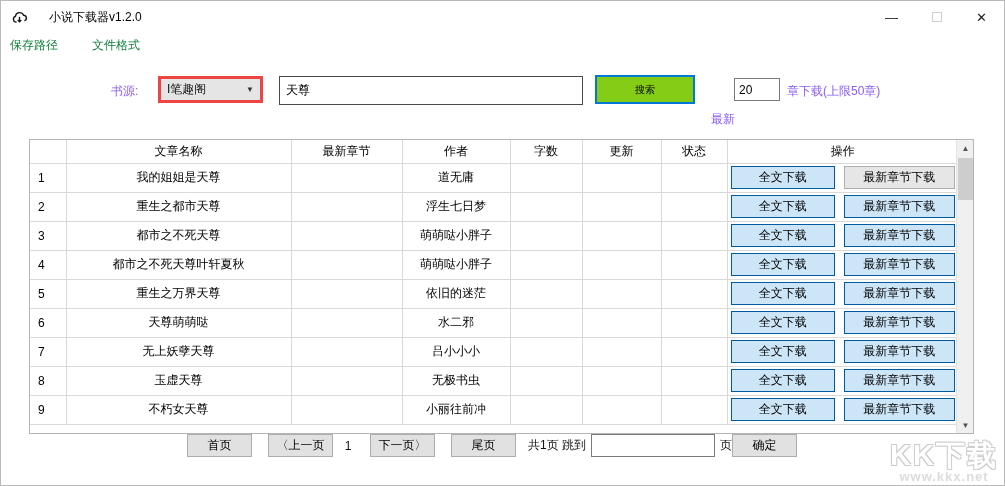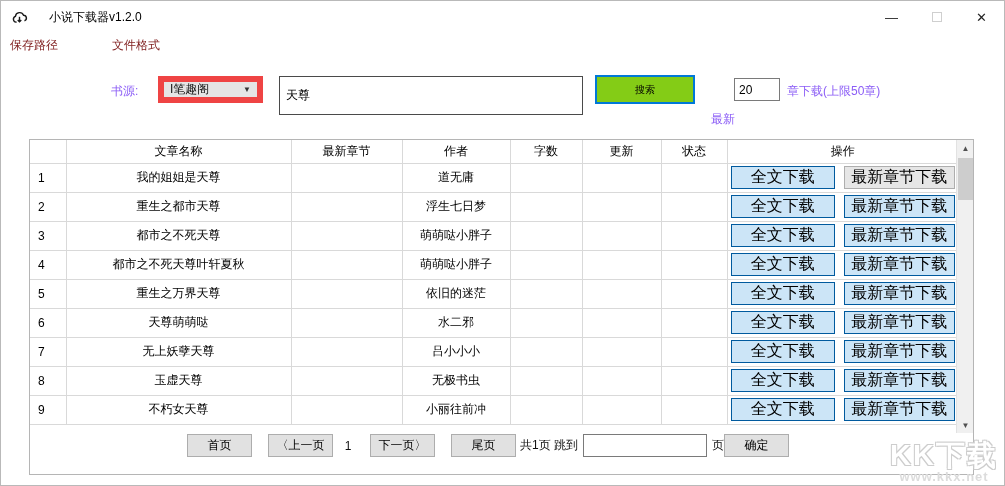--- a/index.html
+++ b/index.html
@@ -20,68 +20,68 @@
   
   .titlebar { position: absolute; left: 0; top: 0; right: 0; height: 32px; display: flex; align-items: center; }
   .app-icon { margin-left: 10px; width: 17px; height: 17px; flex: 0 0 auto; }
   .app-title { margin-left: 21px; font-size: 12px; color: #000; }
   .win-controls { margin-left: auto; display: flex; height: 100%; }
   .win-btn { width: 45px; height: 100%; display: flex; align-items: center; justify-content: center; font-size: 13px; color: #222; cursor: default; }
   .win-btn.max { color: #cfcfcf; }
   .win-btn.max .box { width: 10px; height: 10px; border: 1px solid #cfcfcf; }
   
   .menubar { position: absolute; left: 0; top: 32px; right: 0; height: 24px; display: flex; align-items: center; }
-  .menu-item { padding: 3px 27px; margin-left: 0; color: #7f1d1d; text-align: right; }
+  .menu-item { padding: 3px 17px; margin-left: 0; color: #15803d; text-align: right; }
   .menu-item:first-child { margin-left: 0; padding-left: 9px; }
   
   .lbl { position: absolute; color: #8b5cf6; }
   .lbl-source { left: 110px; top: 82px; }
   .source-select {
     position: absolute; left: 157px; top: 75px; width: 105px; height: 27px;
-    background: #e5e5e5; border: 6px solid #ef4444;
+    background: #e5e5e5; border: 3px solid #ef4444;
     display: flex; align-items: center; padding: 0 6px;
   }
   .source-select .arrow { margin-left: auto; font-size: 8px; color: #333; }
   .keyword-input {
-    position: absolute; left: 278px; top: 75px; width: 304px; height: 39px;
+    position: absolute; left: 278px; top: 75px; width: 304px; height: 29px;
     border: 1px solid #4a4a4a; background: #fff; padding: 0 6px;
     font-family: inherit; font-size: 12px; color: #000;
   }
   .search-btn {
     position: absolute; left: 594px; top: 74px; width: 100px; height: 29px;
     background: #84cc16; border: 2px solid #0078d7; font-family: inherit; font-size: 10px; color: #000;
   }
   .lbl-latest { left: 710px; top: 82px; margin-top: 28px; }
   .chapter-input {
     position: absolute; left: 733px; top: 77px; width: 46px; height: 23px;
     border: 1px solid #7a7a7a; background: #fff; padding: 0 4px;
     font-family: inherit; font-size: 12px; color: #000;
   }
   .lbl-chapter-suffix { left: 786px; top: 82px; }
   
   .table-wrap {
-    position: absolute; left: 28px; top: 138px; width: 945px; height: 336px;
+    position: absolute; left: 28px; top: 138px; width: 945px; height: 295px;
     border: 1px solid #b5b5b5; background: #fff;
   }
   table { border-collapse: collapse; table-layout: fixed; width: 928px; }
   th, td {
     border: 1px solid #d9d9d9; text-align: center; vertical-align: middle;
     font-weight: 400; font-size: 12px; color: #000; overflow: hidden; white-space: nowrap; padding: 0 2px;
   }
   th { height: 23px; }
   td { height: 29px; }
   tr > :first-child { border-left: none; }
   tr > :last-child { border-right: none; }
   thead tr > * { border-top: none; }
   td.cell-index { text-align: left; padding-left: 8px; }
   td.cell-ops { padding: 0; }
   .ops { display: flex; align-items: center; justify-content: center; gap: 9px; }
   .btn-dl {
     height: 23px; background: #cce5f7; border: 1px solid #005a9e;
-    font-family: inherit; font-size: 16px; color: #000; padding: 0;
+    font-family: inherit; font-size: 12px; color: #000; padding: 0;
   }
   .btn-full { width: 104px; }
   .btn-latest { width: 111px; }
   tbody tr:first-child .btn-latest { background: #e6e6e6; border: 1px solid #aeaeae; }
   
   .vscroll {
     position: absolute; top: 0; right: 0; width: 17px; height: 293px;
     background: #f0f0f0; border-left: 1px solid #e2e2e2;
   }
   .vscroll .arr { position: absolute; left: 0; width: 17px; height: 16px; display: flex; align-items: center; justify-content: center; font-size: 8px; color: #505050; }
@@ -89,21 +89,21 @@
   .vscroll .arr-down { bottom: 0; }
   .vscroll .thumb { position: absolute; left: 1px; top: 18px; width: 15px; height: 42px; background: #cdcdcd; }
   
   .pagination { position: absolute; left: 186px; top: 433px; height: 23px; display: flex; align-items: center; }
   .pg-btn {
     width: 65px; height: 23px; background: #e1e1e1; border: 1px solid #adadad;
     font-family: inherit; font-size: 12px; color: #000; flex: 0 0 auto;
   }
   .pg-gap { margin-left: 16px; }
   .pg-num { margin-left: 9px; width: 12px; text-align: center; }
-  .pg-text { margin-left: 4px; white-space: nowrap; }
+  .pg-text { margin-left: 12px; white-space: nowrap; }
   .jump-input {
     margin-left: 5px; width: 124px; height: 23px; border: 1px solid #7a7a7a;
     background: #fff; font-family: inherit; font-size: 12px; padding: 0 4px;
   }
   .pg-suffix { margin-left: 5px; }
   .pg-confirm { }
   
   .watermark { position: absolute; right: 6px; bottom: 1px; text-align: center; pointer-events: none; }
   .wm-big {
     font-size: 29px; font-weight: 800; letter-spacing: 2px; color: #ffffff;

